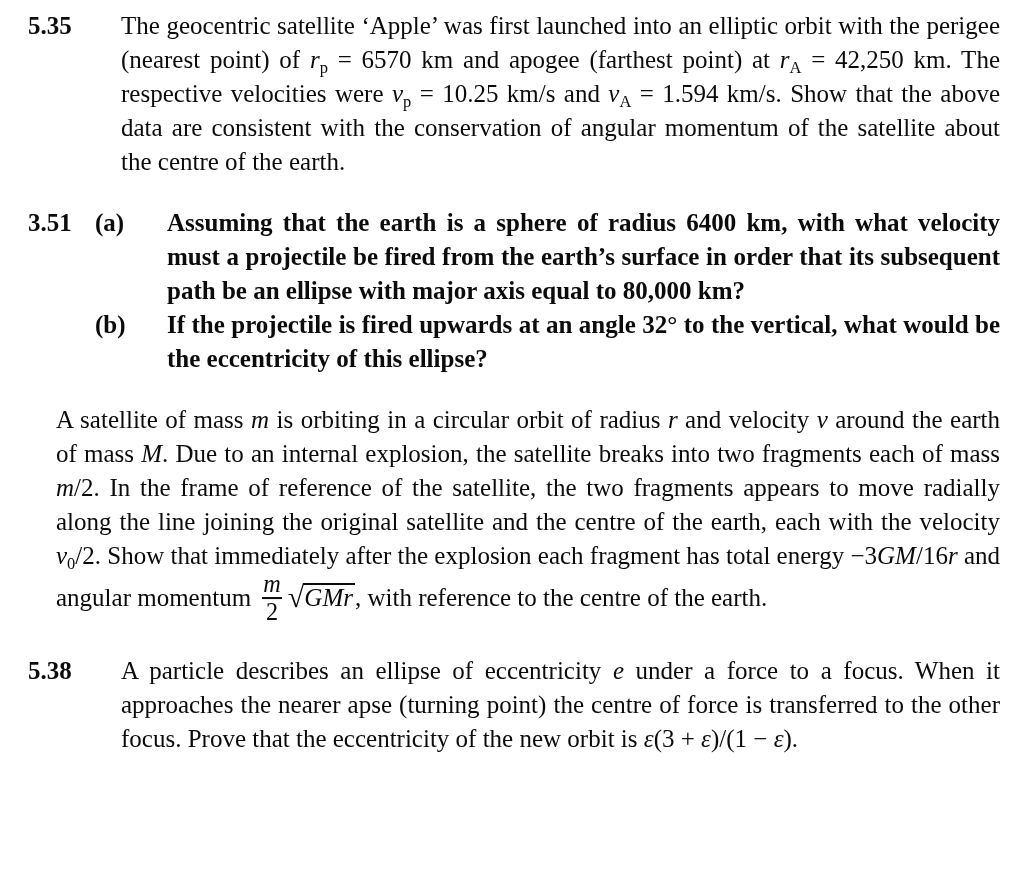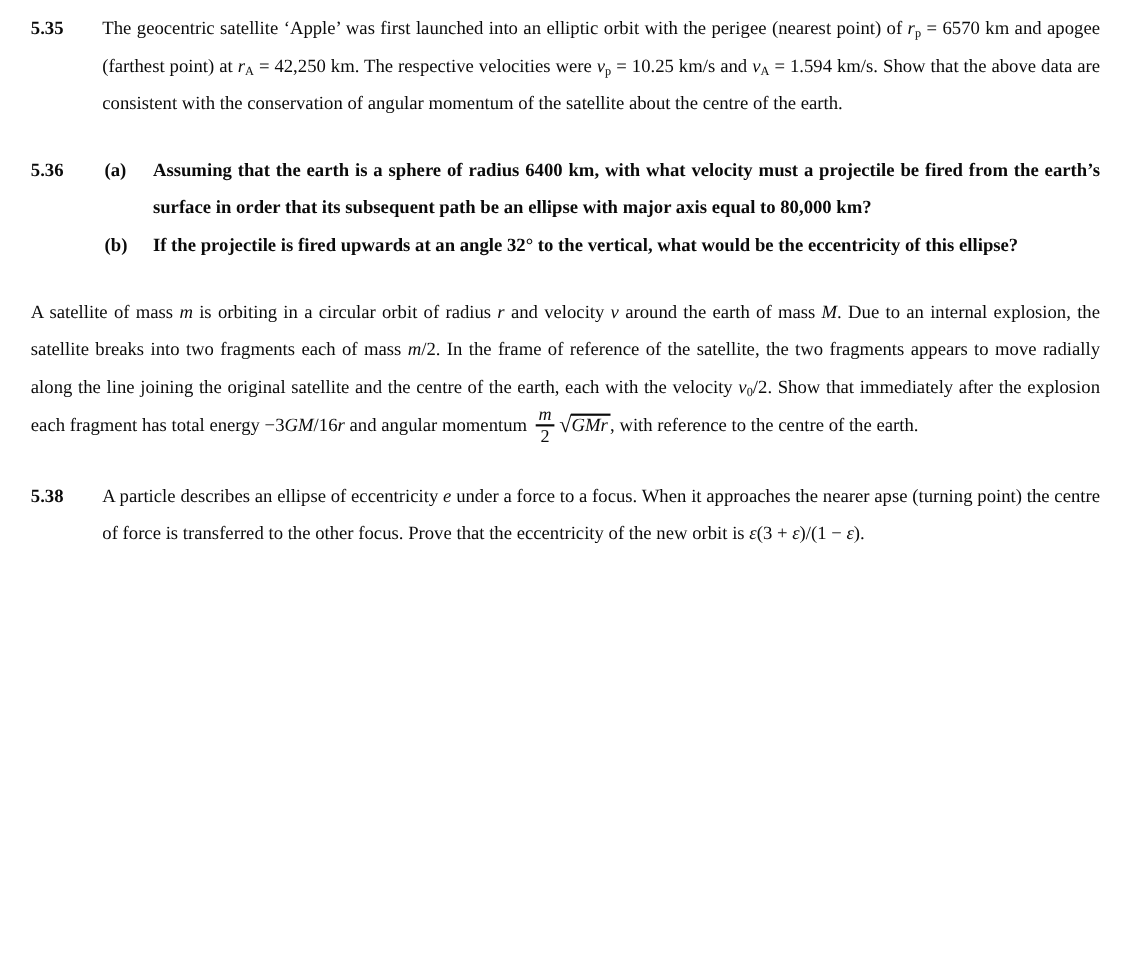--- a/index.html
+++ b/index.html
@@ -8,30 +8,30 @@
     width: 1024px;
     height: 876px;
     overflow: hidden;
     font-family: "Liberation Serif", "DejaVu Serif", serif;
     color: #0b0b0b;
   }
   .page { padding: 9px 24px 0 28px; }
   .problem {
     display: flex;
     margin-bottom: 27px;
-    font-size: 17px;
+    font-size: 25px;
     line-height: 34px;
   }
   .problem:last-child { margin-bottom: 0; }
   .pnum {
     flex: 0 0 65px;
     font-weight: bold;
   }
   .pbody { flex: 1; min-width: 0; }
-  .ptext { text-align: justify; }
+  .ptext { text-align: justify; margin-left: 28px; }
   .part { display: flex; }
   .plabel {
     flex: 0 0 46px;
     padding-left: 2px;
     font-weight: bold;
   }
   .part .ptext { flex: 1; min-width: 0; font-weight: bold; }
   .it { font-style: italic; }
   sub.ssub {
     font-size: 66%;
@@ -70,21 +70,21 @@
 
 <div class="page">
   <div class="problem-list">
       <div class="problem">
         <div class="pnum">5.35</div>
         <div class="pbody">
           <div class="ptext"><span>The geocentric satellite ‘Apple’ was first launched into an elliptic orbit with the perigee (nearest point) of </span><span class="it">r</span><sub class="ssub">p</sub><span> = 6570 km and apogee (farthest point) at </span><span class="it">r</span><sub class="ssub">A</sub><span> = 42,250 km. The respective velocities were </span><span class="it">v</span><sub class="ssub">p</sub><span> = 10.25 km/s and </span><span class="it">v</span><sub class="ssub">A</sub><span> = 1.594 km/s. Show that the above data are consistent with the conservation of angular momentum of the satellite about the centre of the earth.</span></div>
         </div>
       </div>
       <div class="problem">
-        <div class="pnum">5.36</div>
+        <div class="pnum">3.51</div>
         <div class="pbody">
           <div class="part">
             <div class="plabel">(a)</div>
             <div class="ptext"><span>Assuming that the earth is a sphere of radius 6400 km, with what velocity must a projectile be fired from the earth’s surface in order that its subsequent path be an ellipse with major axis equal to 80,000 km?</span></div>
           </div>
           <div class="part">
             <div class="plabel">(b)</div>
             <div class="ptext"><span>If the projectile is fired upwards at an angle 32° to the vertical, what would be the eccentricity of this ellipse?</span></div>
           </div>
         </div>

